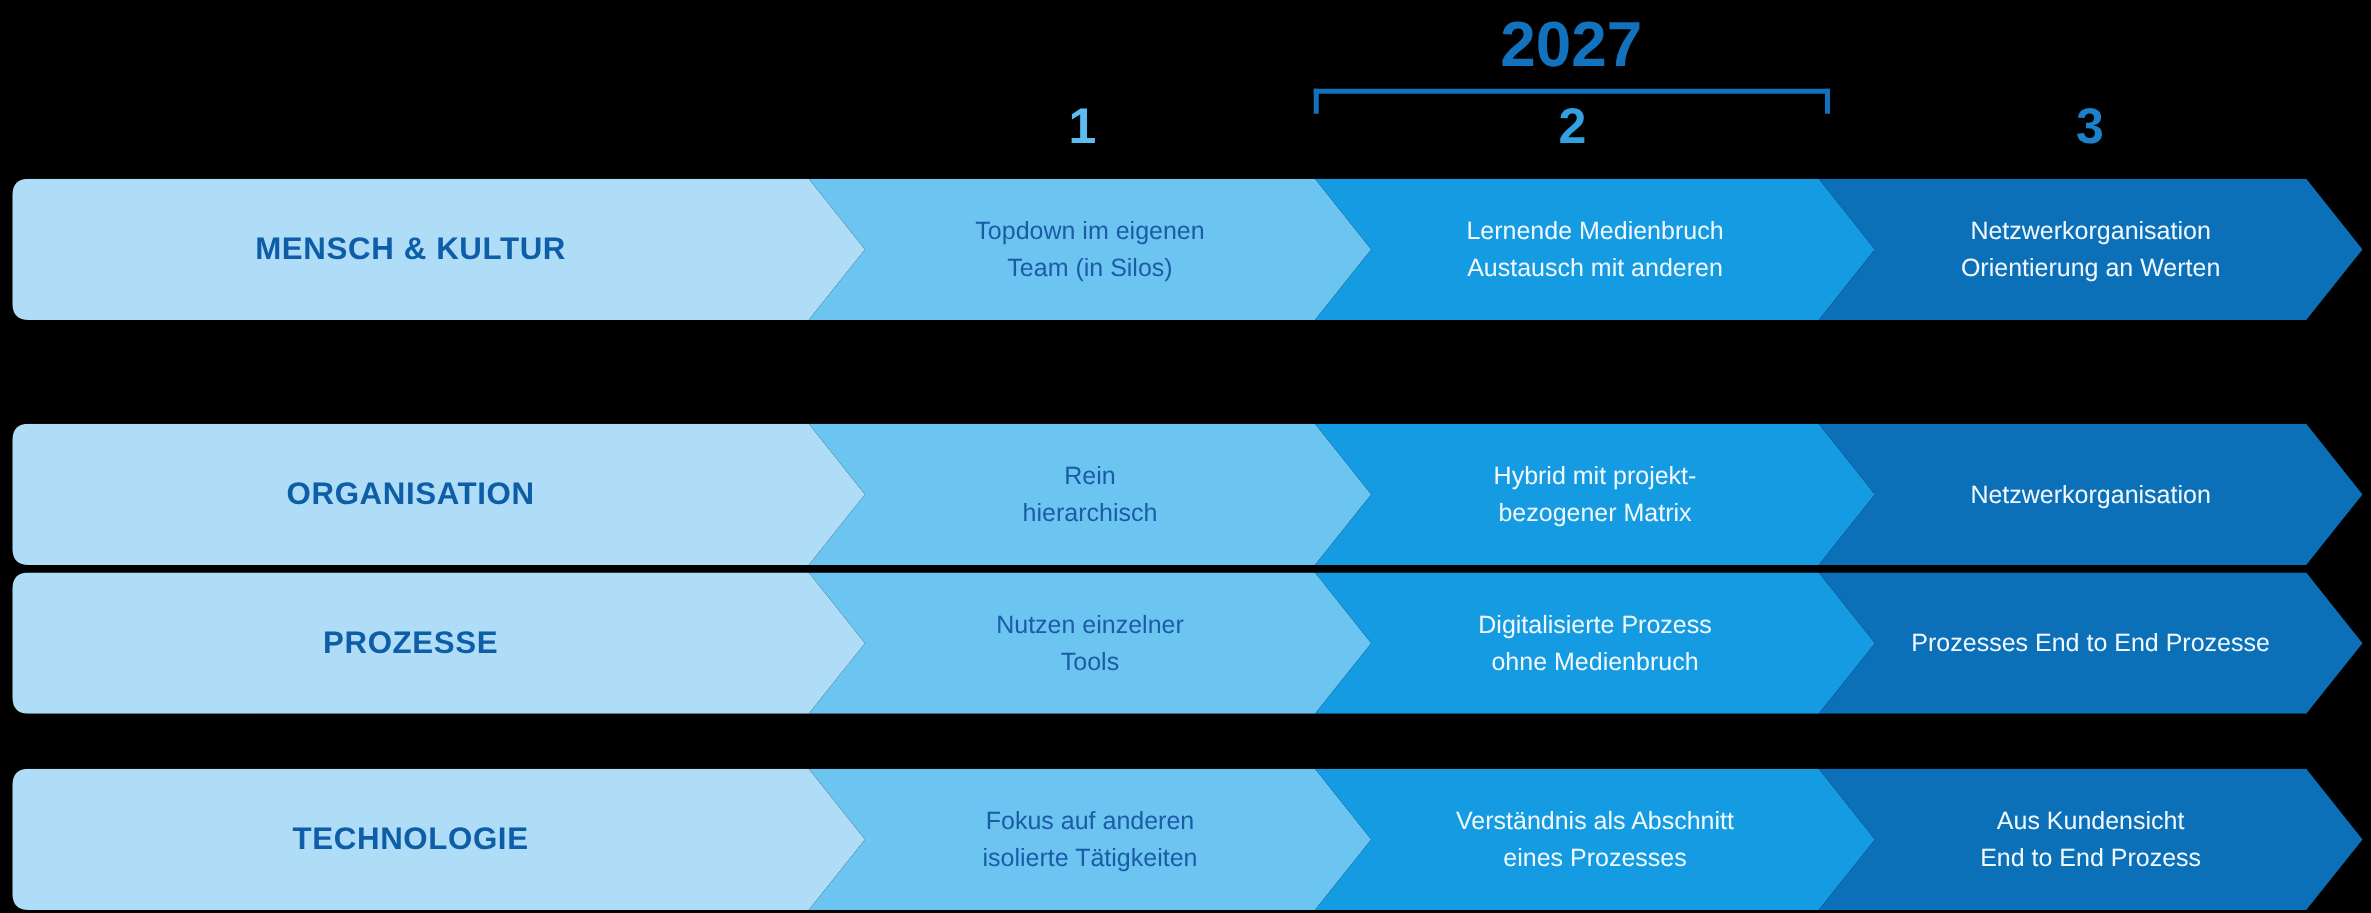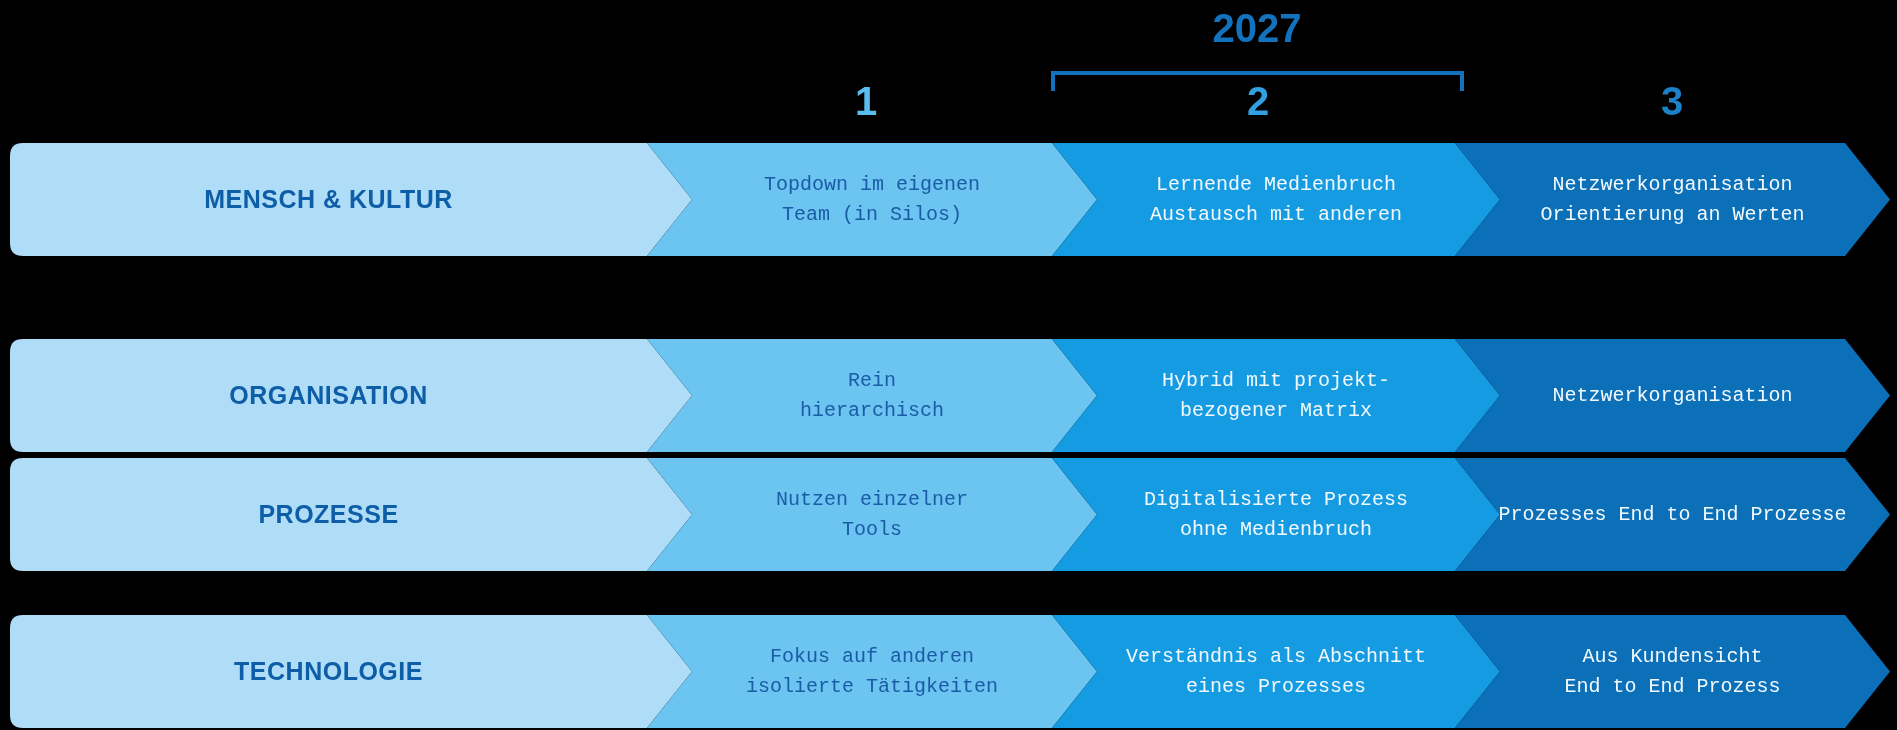--- a/index.html
+++ b/index.html
@@ -16,21 +16,21 @@
     background: var(--bg, #000);
     overflow: hidden;
   }
 
   
   .year {
     position: absolute;
     top: 6px;
     left: 1257px;
     transform: translateX(-50%);
-    font-size: 40px;
+    font-size: 51px;
     font-weight: bold;
     color: var(--year-text, #1272BD);
     white-space: nowrap;
   }
   .bracket {
     position: absolute;
     left: 1051px;
     top: 71px;
     width: 413px;
     height: 20px;
@@ -98,21 +98,20 @@
     flex-direction: column;
     align-items: center;
     justify-content: center;
     text-align: center;
     font-size: 20px;
   }
   .cell span {
     display: block;
     line-height: 30px;
     white-space: nowrap;
-    font-family: Liberation Mono, monospace;
   }
   .cell.c1 { left: 647px;  width: 450px; color: var(--cell-dark-text, #1A5CA6); }
   .cell.c2 { left: 1052px; width: 448px; color: var(--cell-light-text, #F2F9FE); }
   .cell.c3 { left: 1455px; width: 435px; color: var(--cell-light-text, #F2F9FE); }
 </style>
 </head>
 <body>
 
 <div id="canvas">
 

